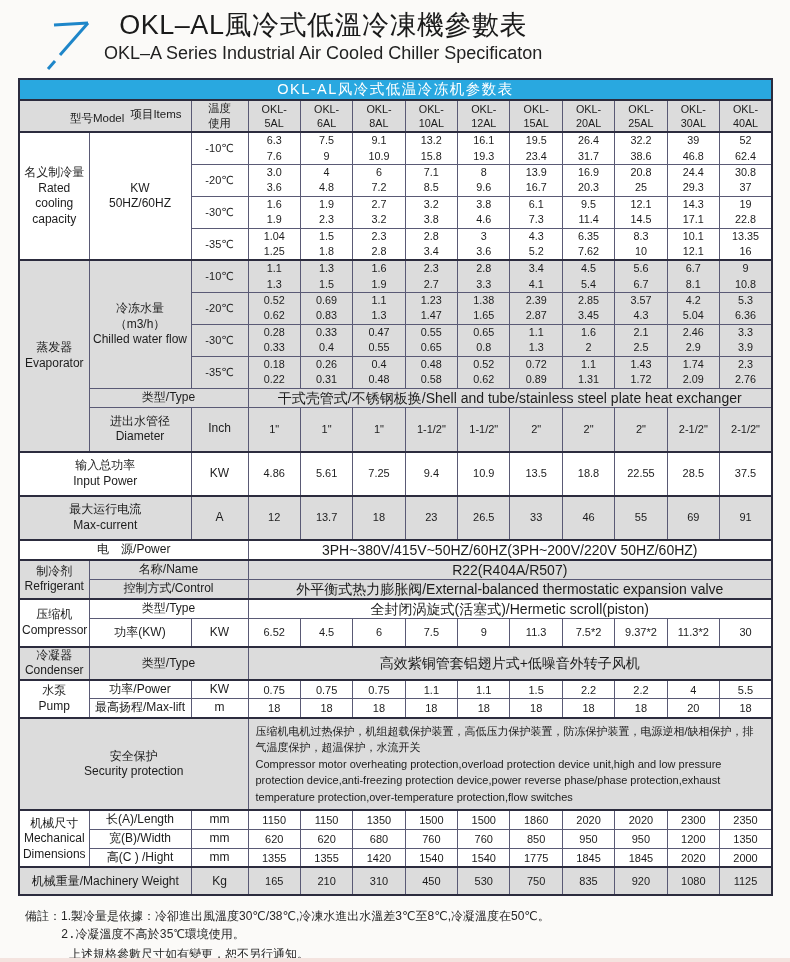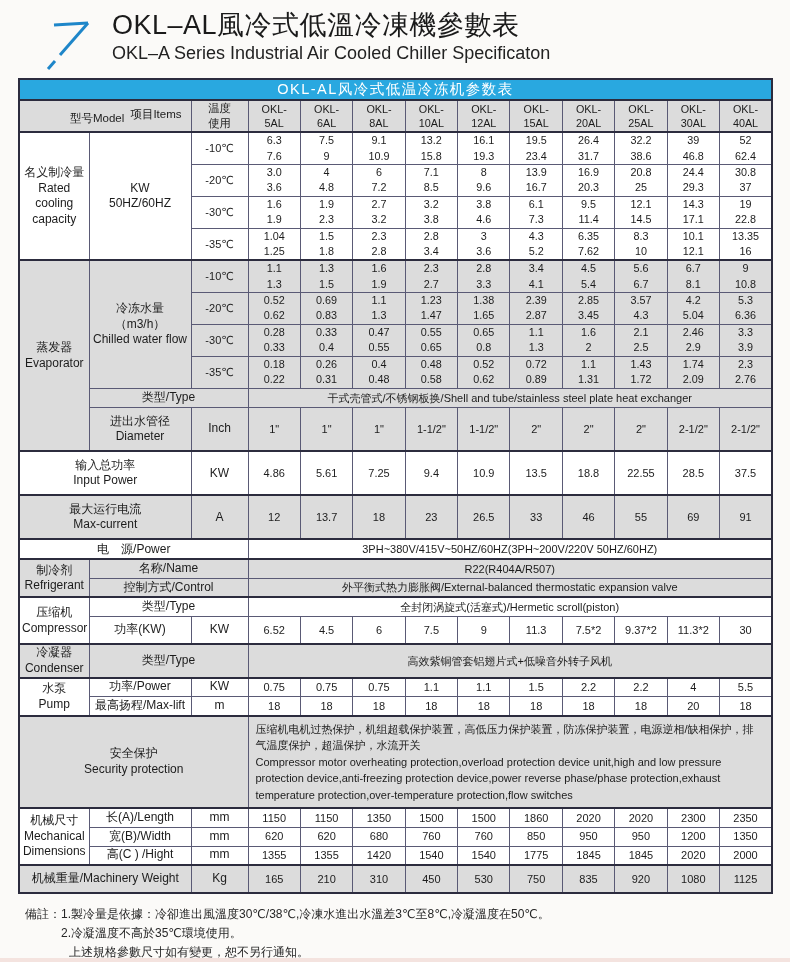--- a/index.html
+++ b/index.html
@@ -6,49 +6,49 @@
   html,body { margin:0; padding:0; }
   body {
     width:790px; height:962px; overflow:hidden;
     background:#fbfaf8;
     font-family:"Liberation Sans","DejaVu Sans",sans-serif;
     color:#1c1c1c;
     position:relative;
   }
   .doc-header { display:flex; align-items:flex-start; padding:10px 0 0 44px; height:72px; }
   .logo { width:52px; height:56px; flex:0 0 52px; margin-top:4px; }
-  .titles { margin-left:16px; }
+  .titles { margin-left:8px;text-align:center; }
   .title-cn { font-size:27px; font-weight:500; letter-spacing:0.5px; color:#1a1a1a; line-height:1.15; }
   .title-en { font-size:18px; font-weight:400; color:#222; margin-top:2px; }
 
   table.spec { border-collapse:collapse; table-layout:fixed; width:755px; margin:6px 0 0 18px; border:2px solid #2c2c3e; background:#fff; }
   td { border:1px solid #5a5a75; padding:0 2px; text-align:center; vertical-align:middle; font-size:11px; line-height:1.3; color:#1c1c1c; overflow:hidden; }
   tr.sec td { border-top:2px solid #2c2c3e; }
   tr.g td { background:#dcdcdc; }
   td.banner { background:#29a8e0 !important; color:#fff; font-size:14.5px; letter-spacing:1.5px; border:2px solid #2c2c3e; }
   .h20 { height:20px;padding-left:32px; } .h32 { height:32px; } .h18 { height:19px; }
   .h36 { height:44px; } .h28 { height:28px;margin-top:40px; } .h30 { height:30px; } .h89 { height:89px; }
   td.pair div { line-height:1.4; font-size:10.8px; }
   td.lbl { font-size:12px; }
   td.lbl div { line-height:1.3; }
   td.temp { font-size:11px; }
-  td.wide { font-size:11px;margin-left:48px; }
+  td.wide { font-size:14px;margin-left:48px; }
   td.corner {
     position:relative; padding:0;
     background-image:linear-gradient(to top right, transparent calc(50% - 0.7px), #5a5a75 calc(50% - 0.7px), #5a5a75 calc(50% + 0.7px), transparent calc(50% + 0.7px));
   }
   td.corner .c-model { position:absolute; left:5px; bottom:5px; font-size:11.5px;margin-left:45px; }
   td.corner .c-items { position:absolute; right:9px; top:6px; font-size:11.5px; }
   td.temp-h div { line-height:1.35; font-size:11.3px;text-align:center; }
   tr.hdr td { font-size:11.5px; }
   tr.hdr td div { line-height:1.35; }
   td.sec-text { text-align:left; padding:4px 7px; font-size:11px; line-height:1.5; }
   td.sec-text div { margin:0; }
   .notes { margin:11px 0 0 25px; width:748px; font-size:12px; line-height:1.58; color:#262626; }
-  .notes .ind1 { padding-left:36px; }
+  .notes .ind1 { padding-left:36px;font-family:Liberation Mono, monospace; }
   .notes .ind2 { padding-left:44px; }
   .notes .en { font-size:12.3px; }
   .bottom-strip { position:absolute; left:0; bottom:0; width:790px; height:4px; background:#f4e3df; }
 </style>
 </head>
 <body>
 
 <div class="doc-header">
   <svg class="logo" viewBox="0 0 52 56">
     <path d="M10 11 L44 9" stroke="#1e86c9" stroke-width="3" fill="none"></path>

